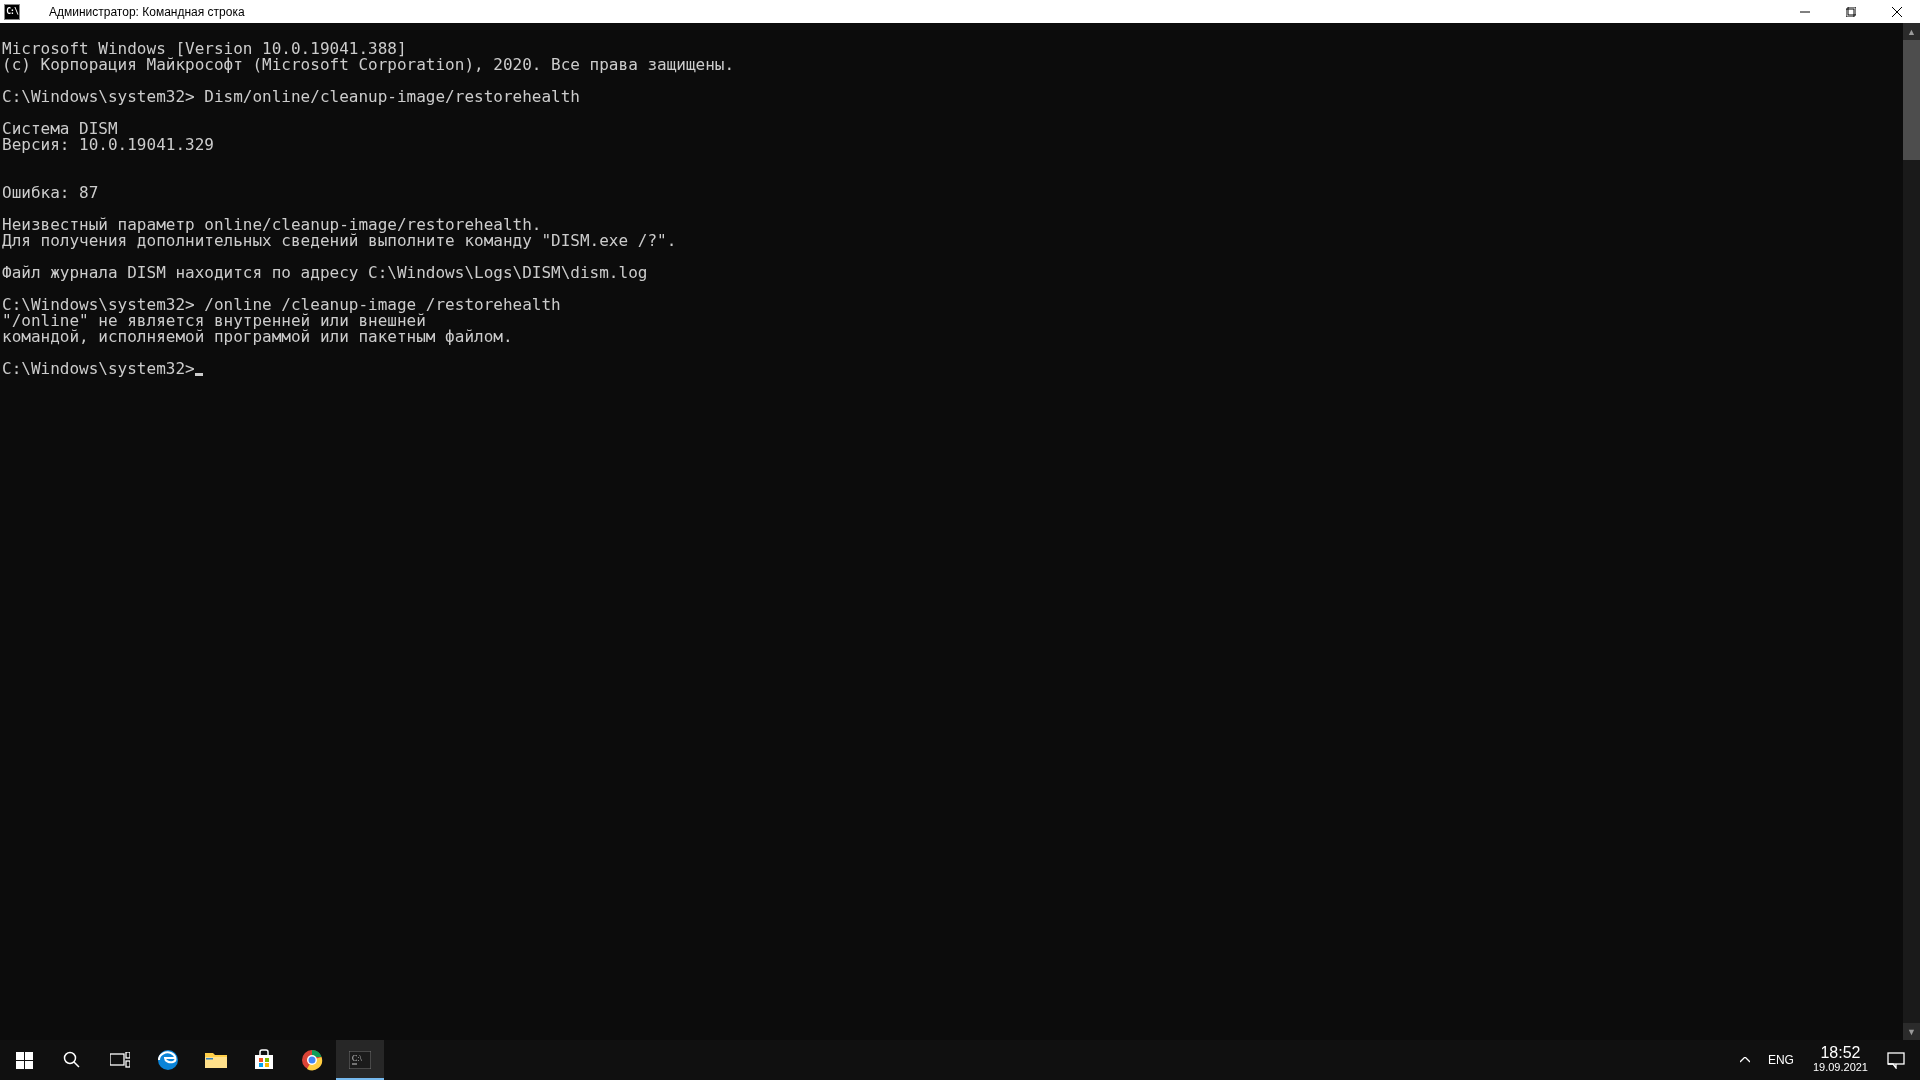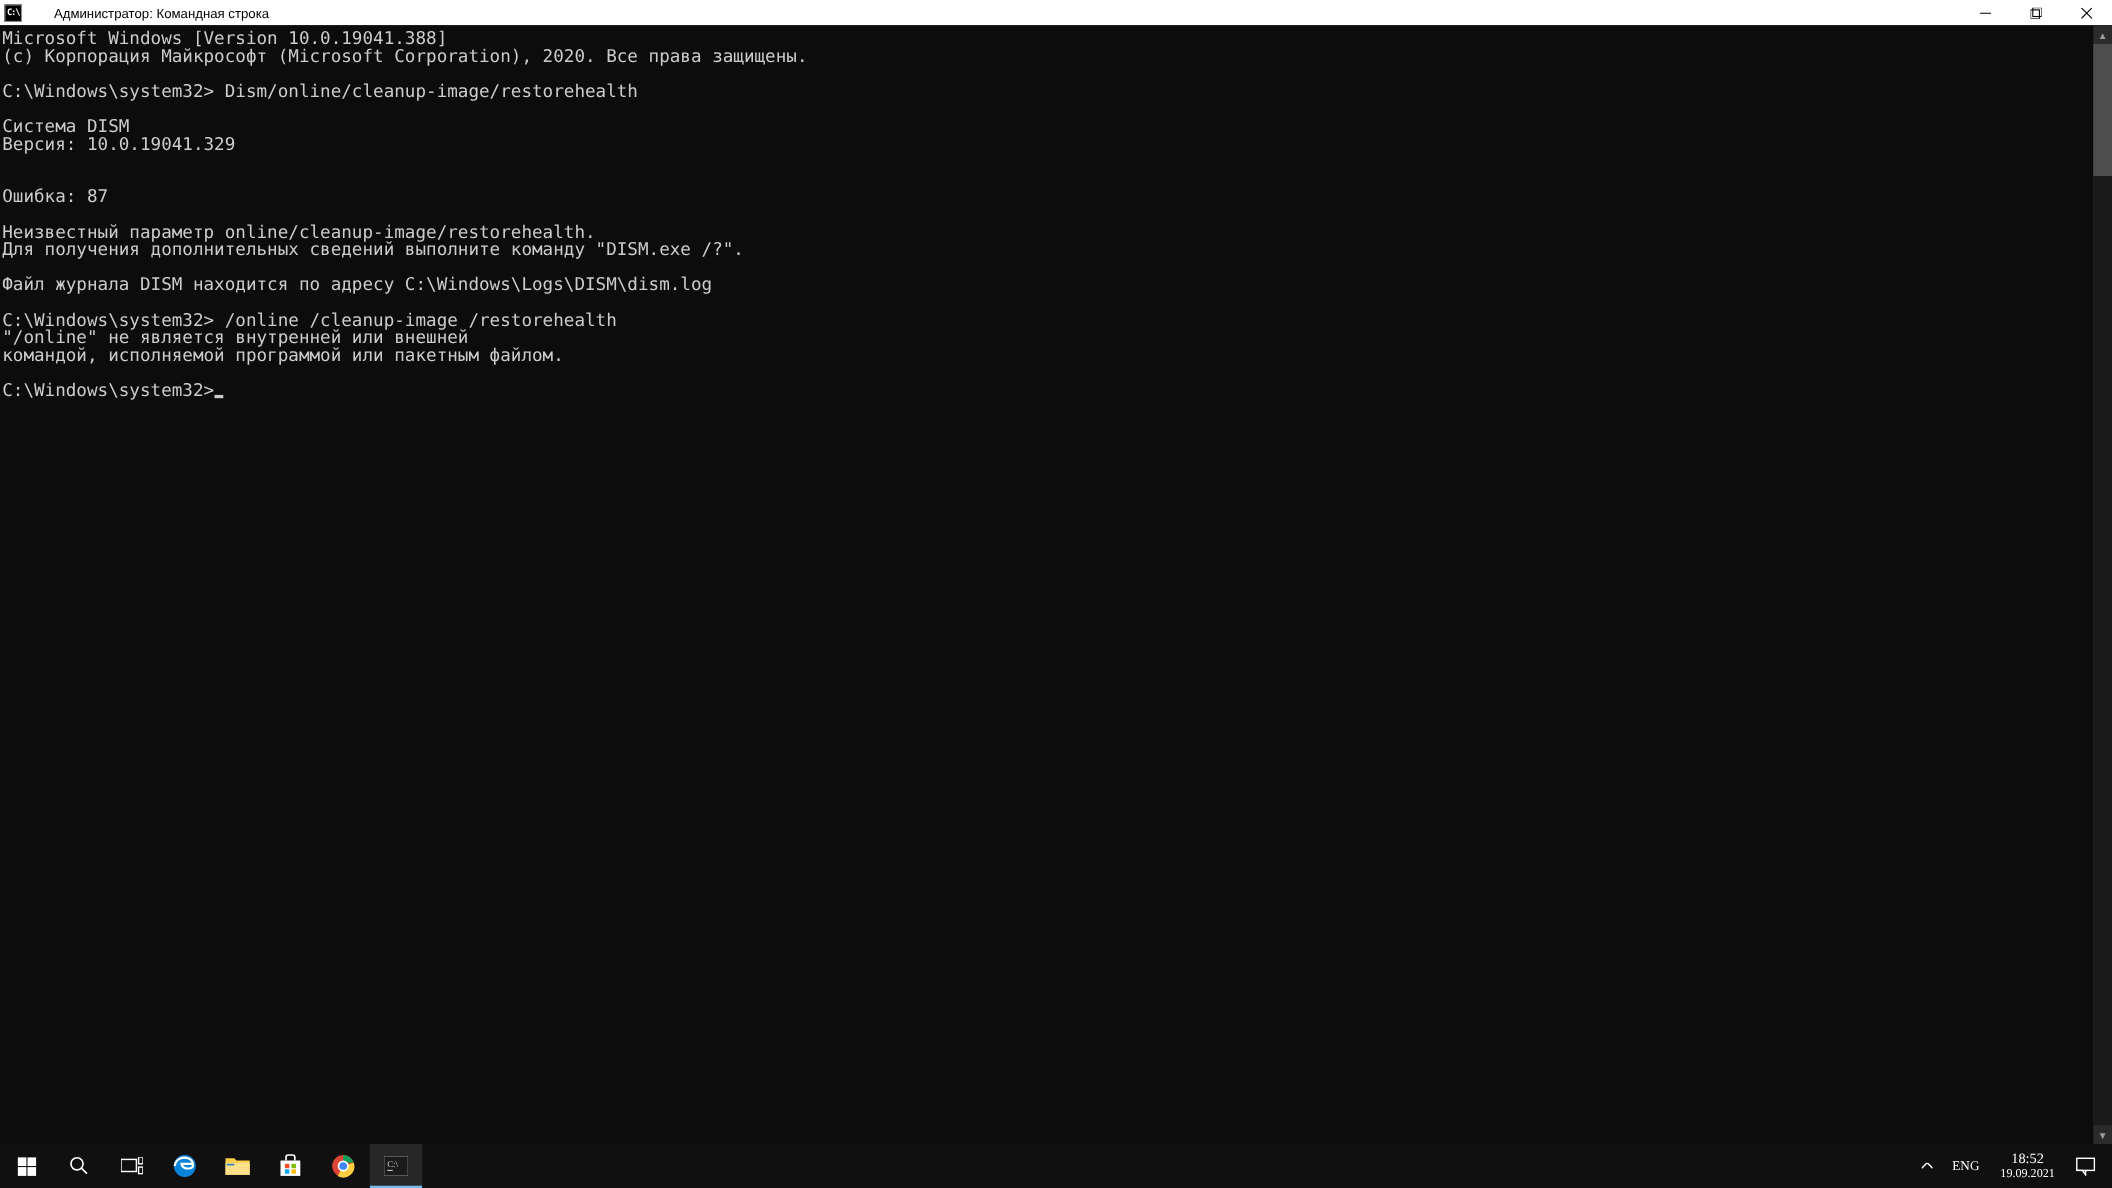--- a/index.html
+++ b/index.html
@@ -28,21 +28,21 @@
   
   .console-wrap {
     position:relative;
     width:100%;
     height:calc(100% - 23px - 40px); 
     background:#0c0c0c;
     display:flex;
   }
   .console {
     flex:1 1 auto;
-    padding:4px 2px;
+    padding:18px 2px;
     font-family:Consolas,"Lucida Console",monospace;
     font-size:16px; line-height:16px;
     color:#cccccc;
     white-space:pre;
     overflow:hidden;
   }
   .cursor {
     display:inline-block; width:8px; height:3px;
     background:#cccccc; vertical-align:baseline;
     position:relative; top:2px;
@@ -76,24 +76,24 @@
   }
   .taskbar .tbtn.active {
     background:#272727;
     box-shadow: inset 0 -2px 0 #76b9ed;
   }
   .taskbar .systray {
     margin-left:auto; display:flex; align-items:center; gap:0;
   }
   .tray-item {
     padding:0 9px; height:100%; display:flex; flex-direction:column;
-    align-items:center; justify-content:center; color:#fff;font-family:Liberation Serif, serif;
+    align-items:center; justify-content:center; color:#fff;
   }
   .tray-clock { text-align:center; line-height:14px; font-size:12px; padding:0 10px; }
-  .tray-clock .time { font-size:13px; }
+  .tray-clock .time { font-size:16px; }
   .tray-clock .date { font-size:11px; }
 </style>
 </head>
 <body>
 
 <div class="titlebar">
   <div class="cmd-icon">C:\</div>
   <div class="title-text">Администратор: Командная строка</div>
   <div class="spacer"></div>
   <div class="win-btn">

